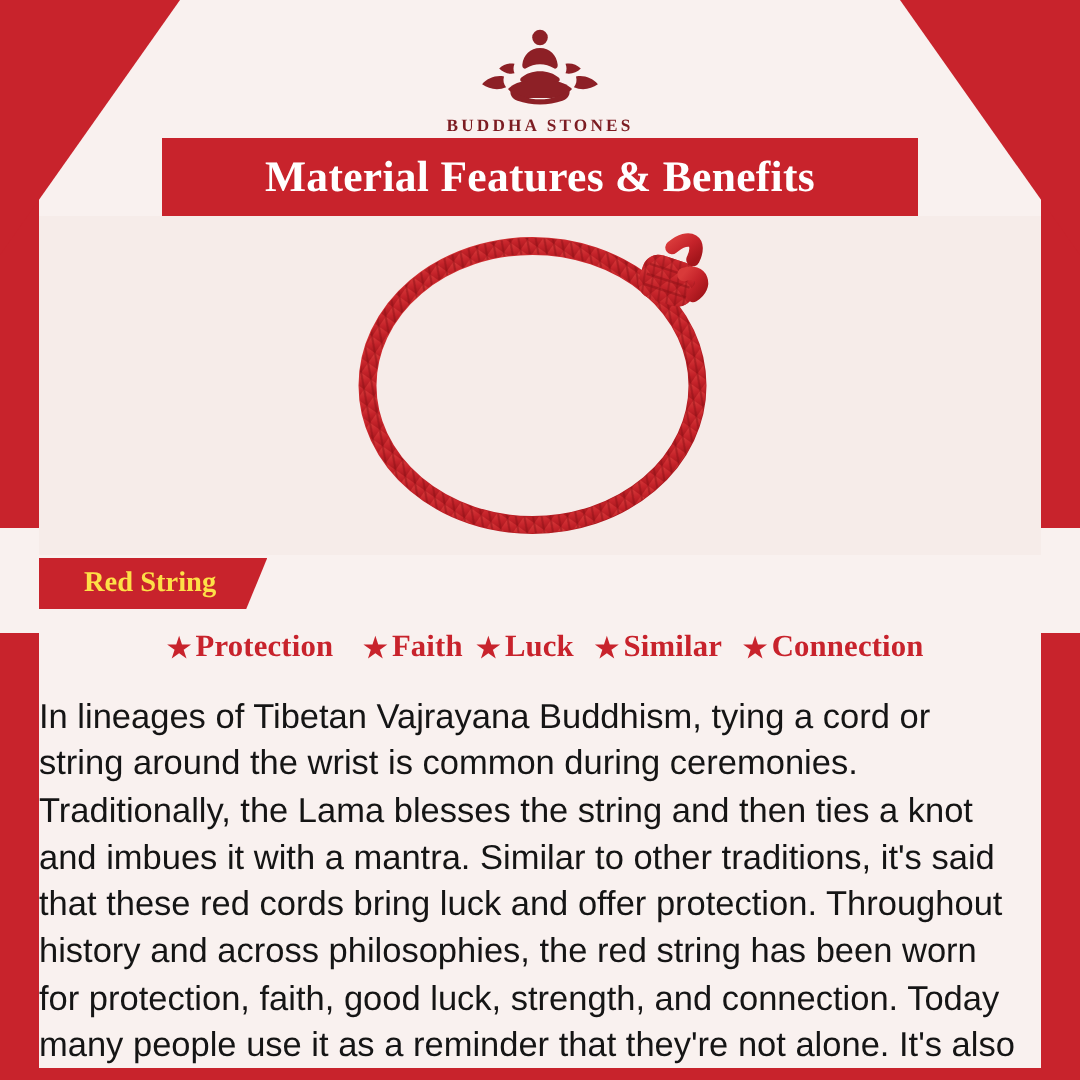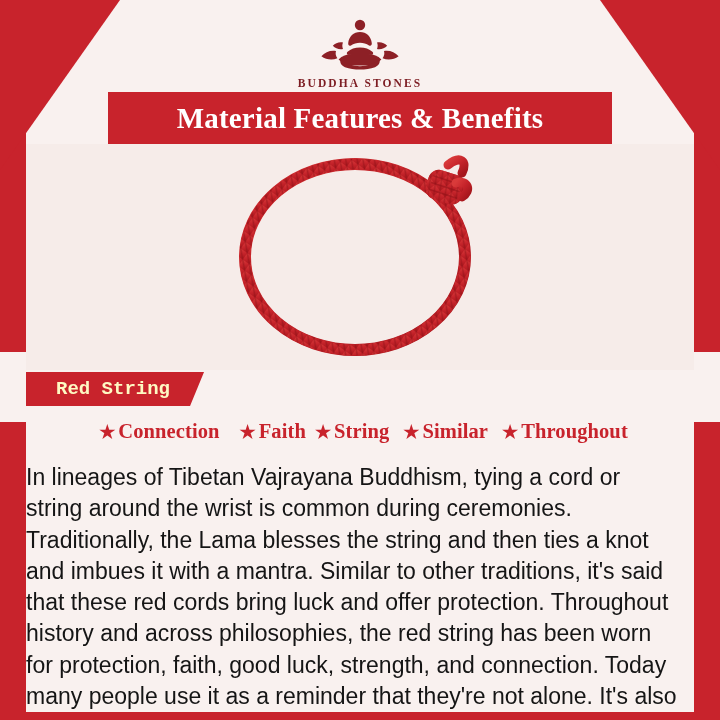--- a/index.html
+++ b/index.html
@@ -125,27 +125,27 @@
     transform: translateX(-50%);
   }
 
   
   .label-tab {
     position: absolute;
     top: 372px;
     left: 26px;
     height: 34px;
     background: #c8232c;
-    color: #fef9c3;
+    color: #fde047;
     display: flex;
     align-items: center;
     padding: 0 34px 0 30px;
     font-size: 19px;
     font-weight: bold;
-    font-family: Liberation Mono, monospace;
+    font-family: Liberation Serif, serif;
     z-index: 6;
     clip-path: polygon(0 0, 100% 0, calc(100% - 14px) 100%, 0 100%);
   }
 
   
   .benefits {
     position: absolute;
     top: 420px;
     left: 26px;
     width: 668px;
@@ -269,37 +269,37 @@
     </svg>
   </div>
 
   <div class="label-tab">
     <span>Red String</span>
   </div>
 
   <div class="benefits">
     <span class="benefit sp-sm">
       <span class="star">★</span>
+      <span class="bl">Protection</span>
+    </span>
+    <span class="benefit sp-lg">
+      <span class="star">★</span>
+      <span class="bl">Faith</span>
+    </span>
+    <span class="benefit sp-sm">
+      <span class="star">★</span>
+      <span class="bl">Luck</span>
+    </span>
+    <span class="benefit sp-md">
+      <span class="star">★</span>
+      <span class="bl">Similar</span>
+    </span>
+    <span class="benefit sp-md">
+      <span class="star">★</span>
       <span class="bl">Connection</span>
-    </span>
-    <span class="benefit sp-lg">
-      <span class="star">★</span>
-      <span class="bl">Faith</span>
-    </span>
-    <span class="benefit sp-sm">
-      <span class="star">★</span>
-      <span class="bl">String</span>
-    </span>
-    <span class="benefit sp-md">
-      <span class="star">★</span>
-      <span class="bl">Similar</span>
-    </span>
-    <span class="benefit sp-md">
-      <span class="star">★</span>
-      <span class="bl">Throughout</span>
     </span>
   </div>
 
   <div class="body-text">
     <p>In lineages of Tibetan Vajrayana Buddhism, tying a cord or string around the wrist is common during ceremonies. Traditionally, the Lama blesses the string and then ties a knot and imbues it with a mantra. Similar to other traditions, it's said that these red cords bring luck and offer protection. Throughout history and across philosophies, the red string has been worn for protection, faith, good luck, strength, and connection. Today many people use it as a reminder that they're not alone. It's also a symbol of being loved, supported and, feeling safe and secure. For others, it's a prompt to stay positive while facing any adversity.</p>
   </div>
 
   <div class="bottom-bar"></div>
 </div>
 

